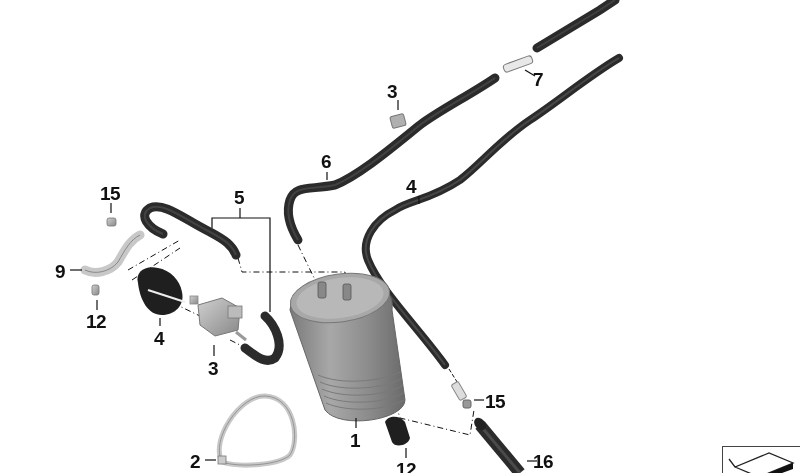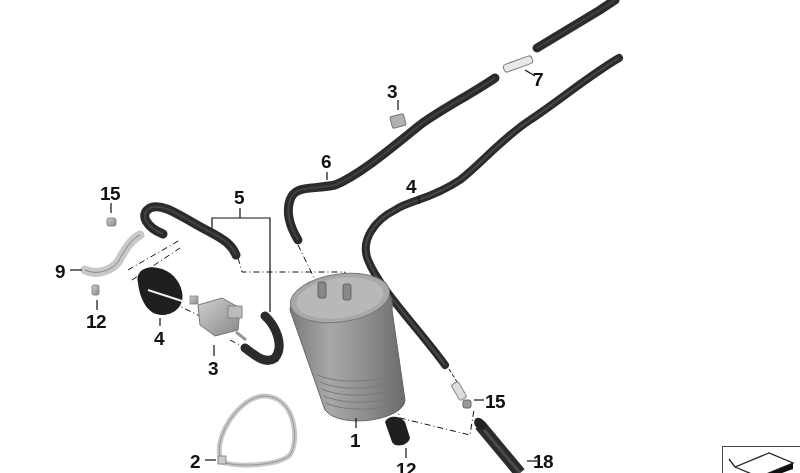--- a/index.html
+++ b/index.html
@@ -158,21 +158,21 @@
 <div class="callout" style="left:208px; top:359px;">3</div>
 <div class="callout" style="left:154px; top:329px;">4</div>
 <div class="callout" style="left:234px; top:188px;">5</div>
 <div class="callout" style="left:321px; top:152px;">6</div>
 <div class="callout" style="left:533px; top:70px;">7</div>
 <div class="callout" style="left:55px;  top:262px;">9</div>
 <div class="callout" style="left:86px;  top:312px;">12</div>
 <div class="callout" style="left:100px; top:184px;">15</div>
 <div class="callout" style="left:396px; top:460px;">12</div>
 <div class="callout" style="left:485px; top:392px;">15</div>
-<div class="callout" style="left:533px; top:452px;">18</div>
+<div class="callout" style="left:533px; top:452px;">16</div>
 <div class="callout" style="left:406px; top:177px;">4</div>
 <div class="callout" style="left:387px; top:82px;">3</div>
 
 <div class="corner-icon">
   <svg width="80" height="30" viewBox="0 0 80 30">
     <path d="M6 12 L12 20 L46 6 L70 16 L36 30 L12 20" fill="none" stroke="#222" stroke-width="1.3"></path>
     <path d="M70 16 L70 22 L48 30 L36 30 Z" fill="#111"></path>
   </svg>
 </div>
 

